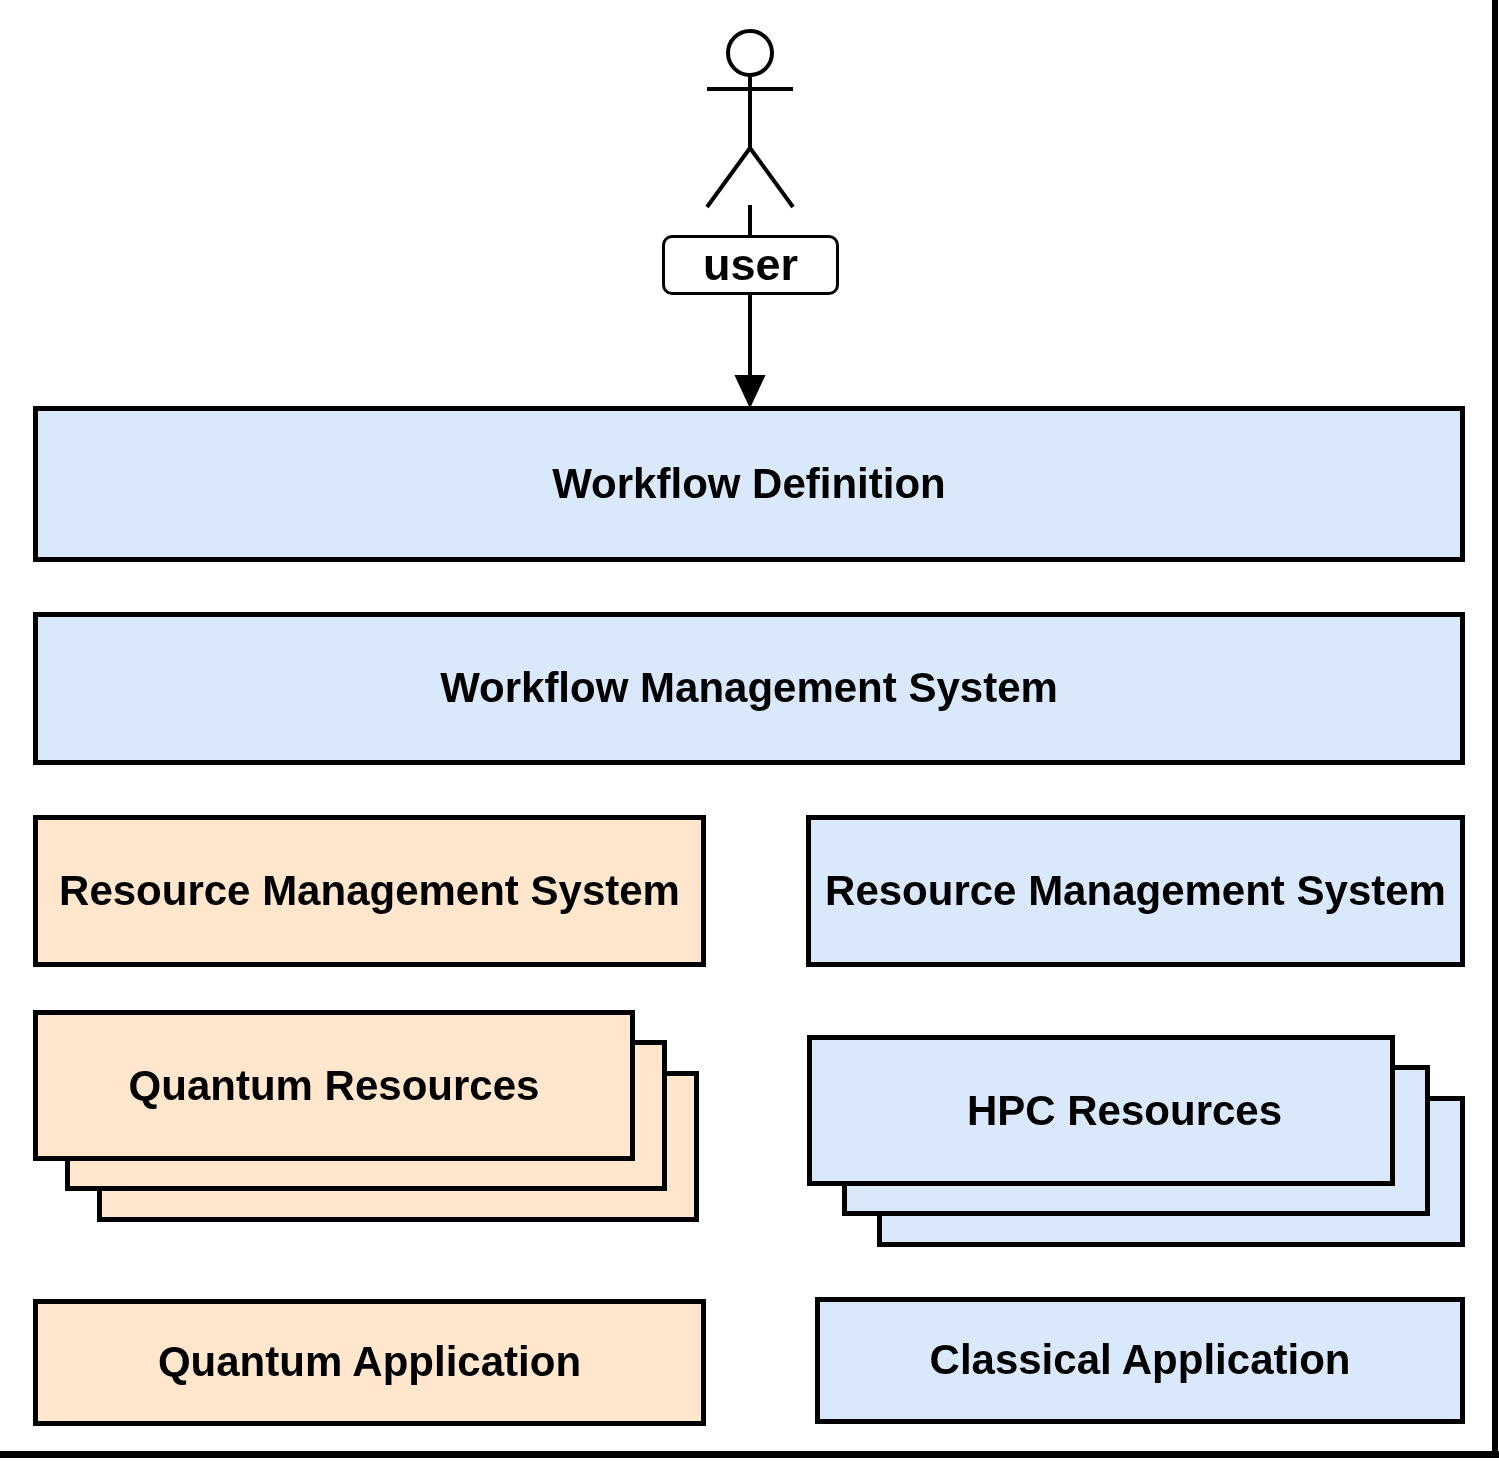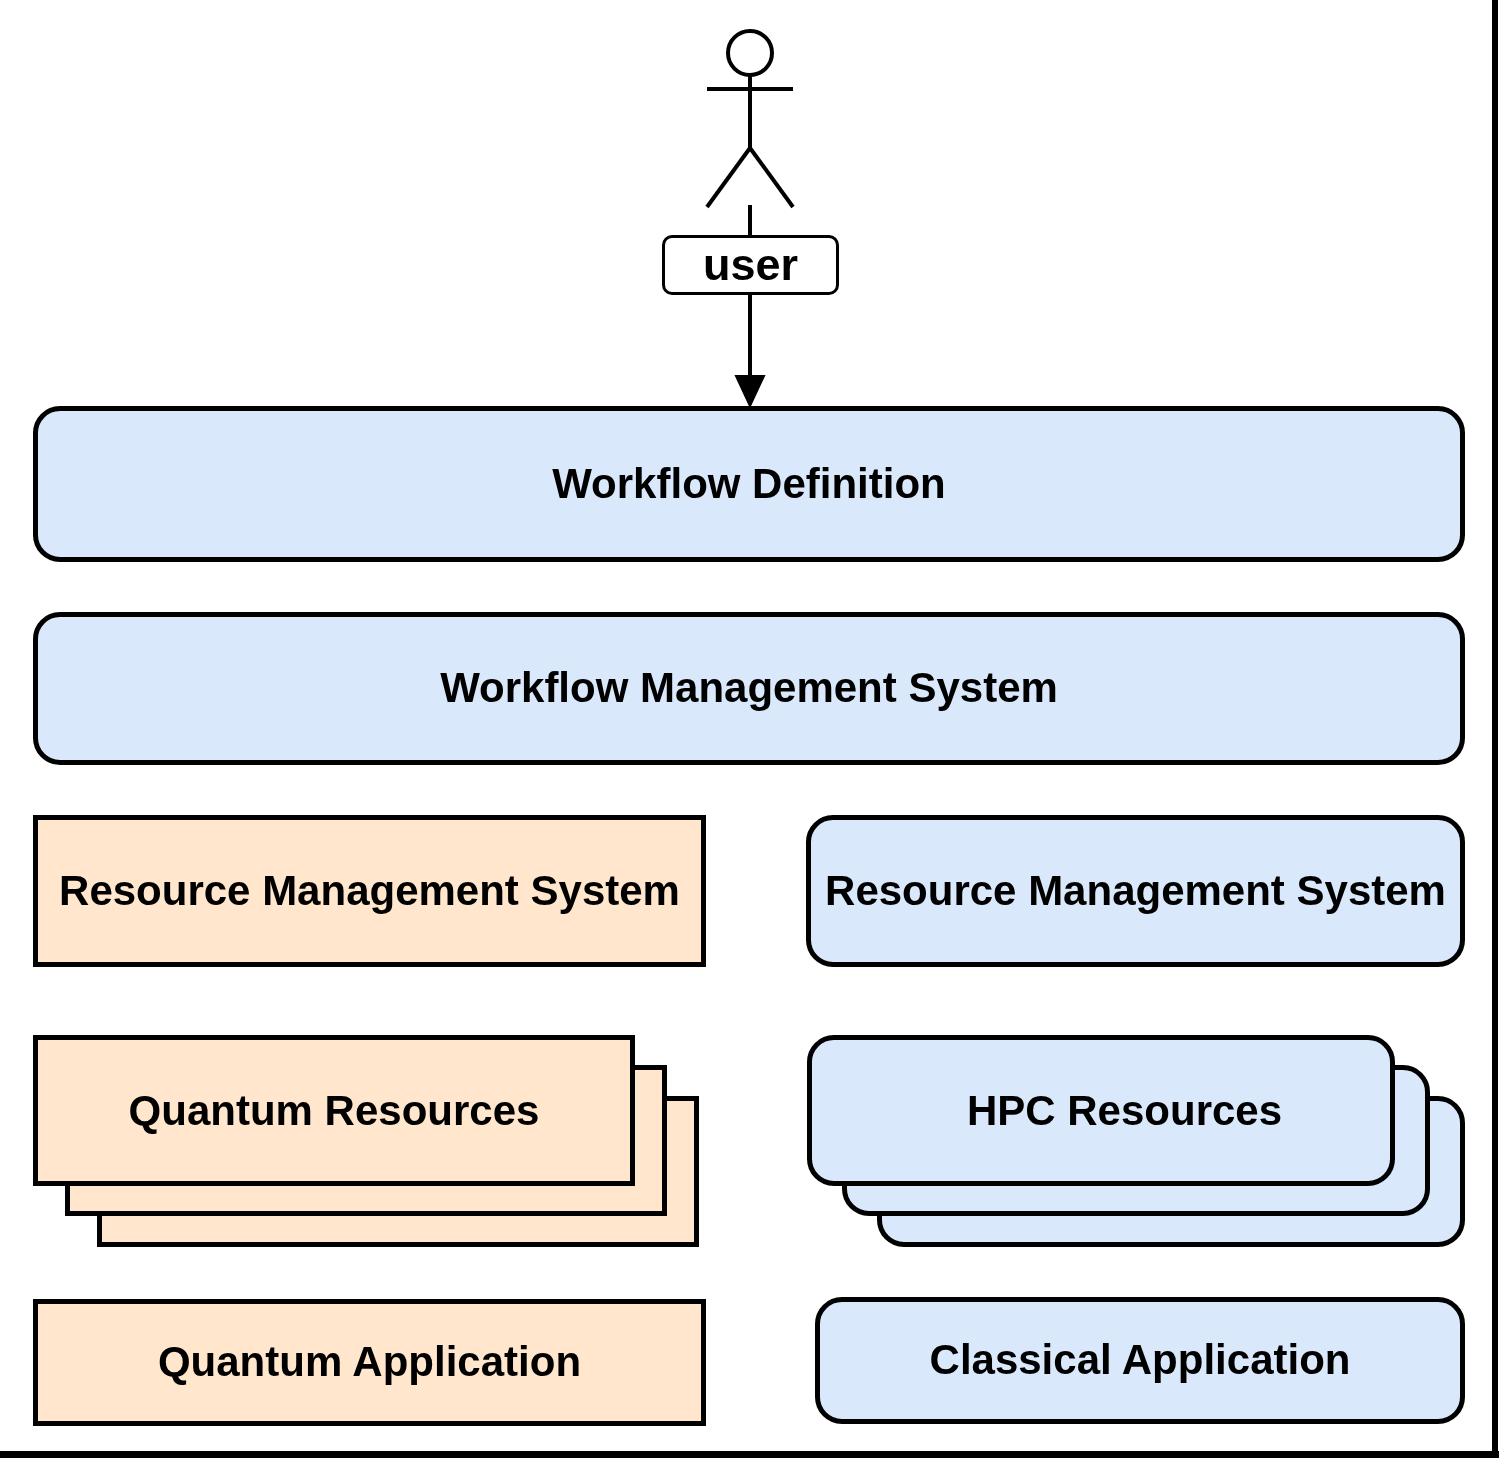--- a/index.html
+++ b/index.html
@@ -21,21 +21,21 @@
     border: 5px solid #000000;
     display: flex;
     align-items: center;
     justify-content: center;
     text-align: center;
     font-weight: bold;
     font-size: 42px;
     color: #000000;
     line-height: 1.1;
   }
-  .fill-blue   { background: #dae8fc; border-radius: 27px; }
+  .fill-blue   { background: #dae8fc; }
   .fill-orange { background: #ffe6cc; }
 
   
   #actor-svg   { position: absolute; left: 683px; top: 16px; }
   #user-box {
     position: absolute;
     left: 662px; top: 235px;
     width: 177px; height: 60px;
     box-sizing: border-box;
     border: 3px solid #000000;
@@ -49,21 +49,21 @@
   
   #wd-box  { left: 33px;  top: 406px;  width: 1432px; height: 156px; }
   #wms-box { left: 33px;  top: 612px;  width: 1432px; height: 153px; }
 
   
   #rms-quantum-box   { left: 33px;  top: 815px; width: 673px; height: 152px; }
   #rms-classical-box { left: 806px; top: 815px; width: 659px; height: 152px; }
 
   
   .stack { position: absolute; }
-  #quantum-stack { left: 33px;  top: 1035px; width: 667px; height: 244px; text-decoration: underline; }
+  #quantum-stack { left: 33px;  top: 1010px; width: 667px; height: 244px; text-decoration: underline; }
   #hpc-stack     { left: 807px; top: 1035px; width: 658px; height: 212px; }
   .stack .layer {
     position: absolute;
     box-sizing: border-box;
     border: 5px solid #000000;
     display: flex; align-items: center; justify-content: center;
     font-weight: bold; font-size: 42px; color: #000000;
   }
   #quantum-stack .layer { width: 602px; height: 151px; }
   #hpc-stack .layer     { width: 588px; height: 151px; padding-left: 47px; }

